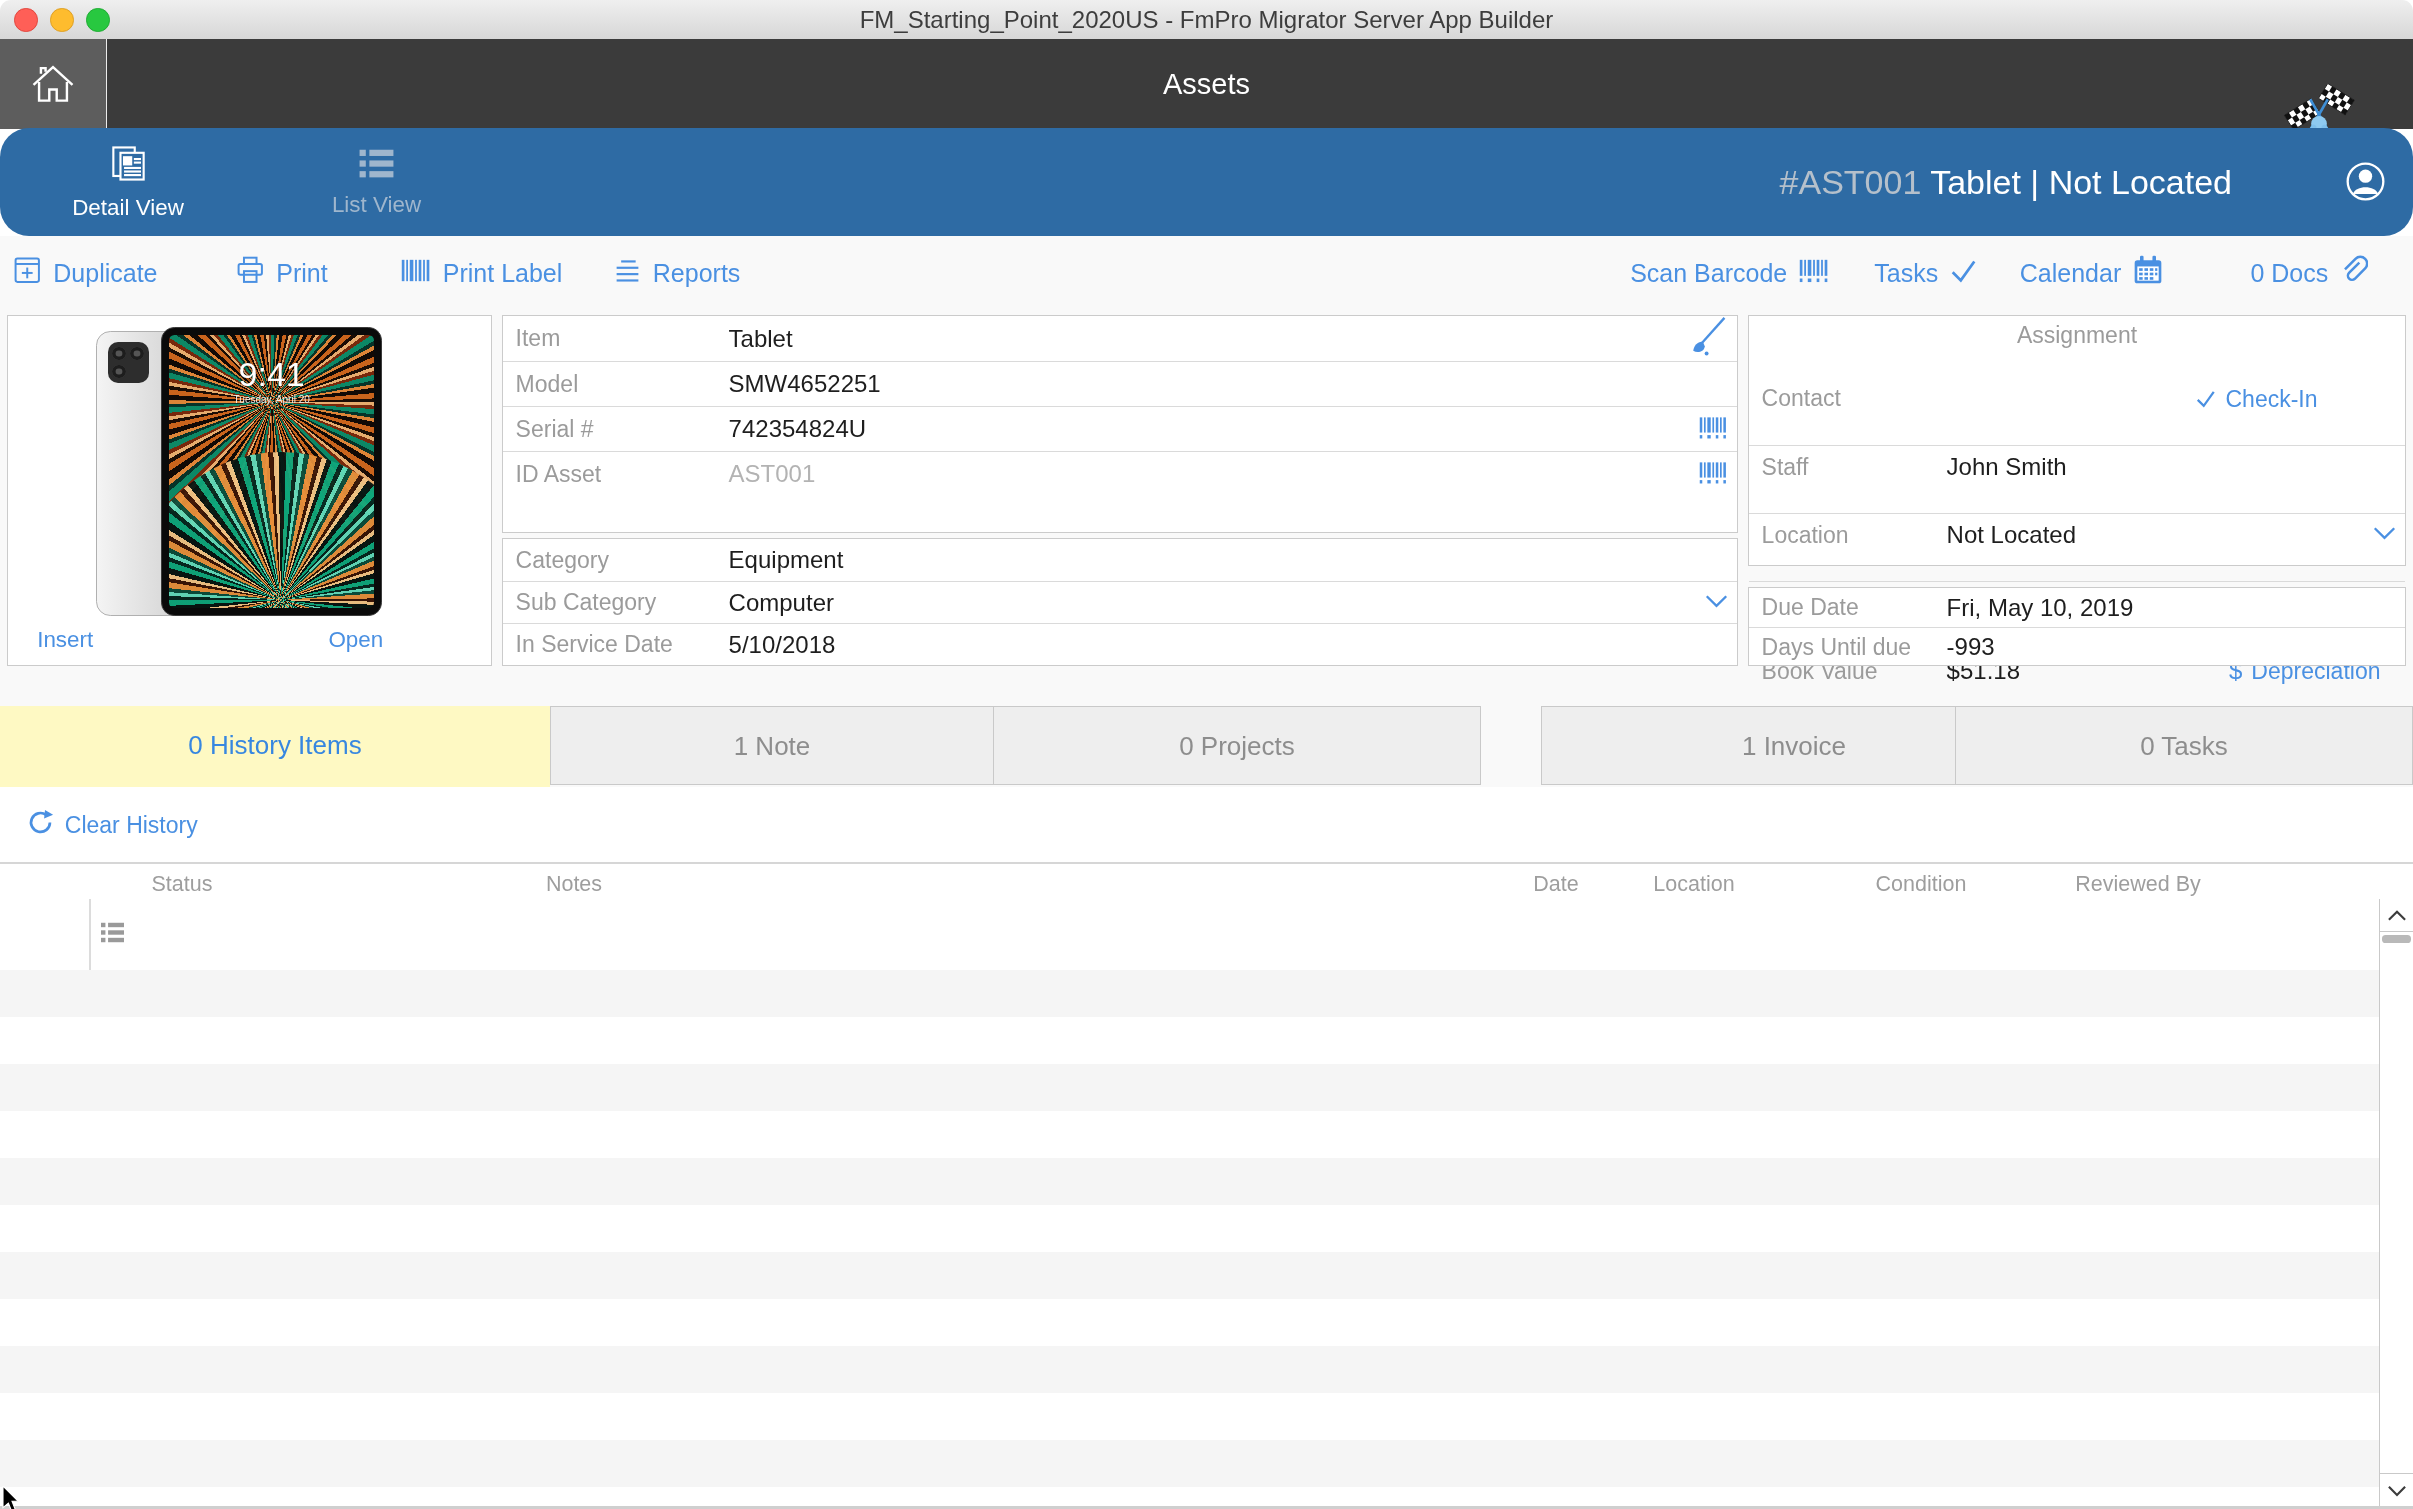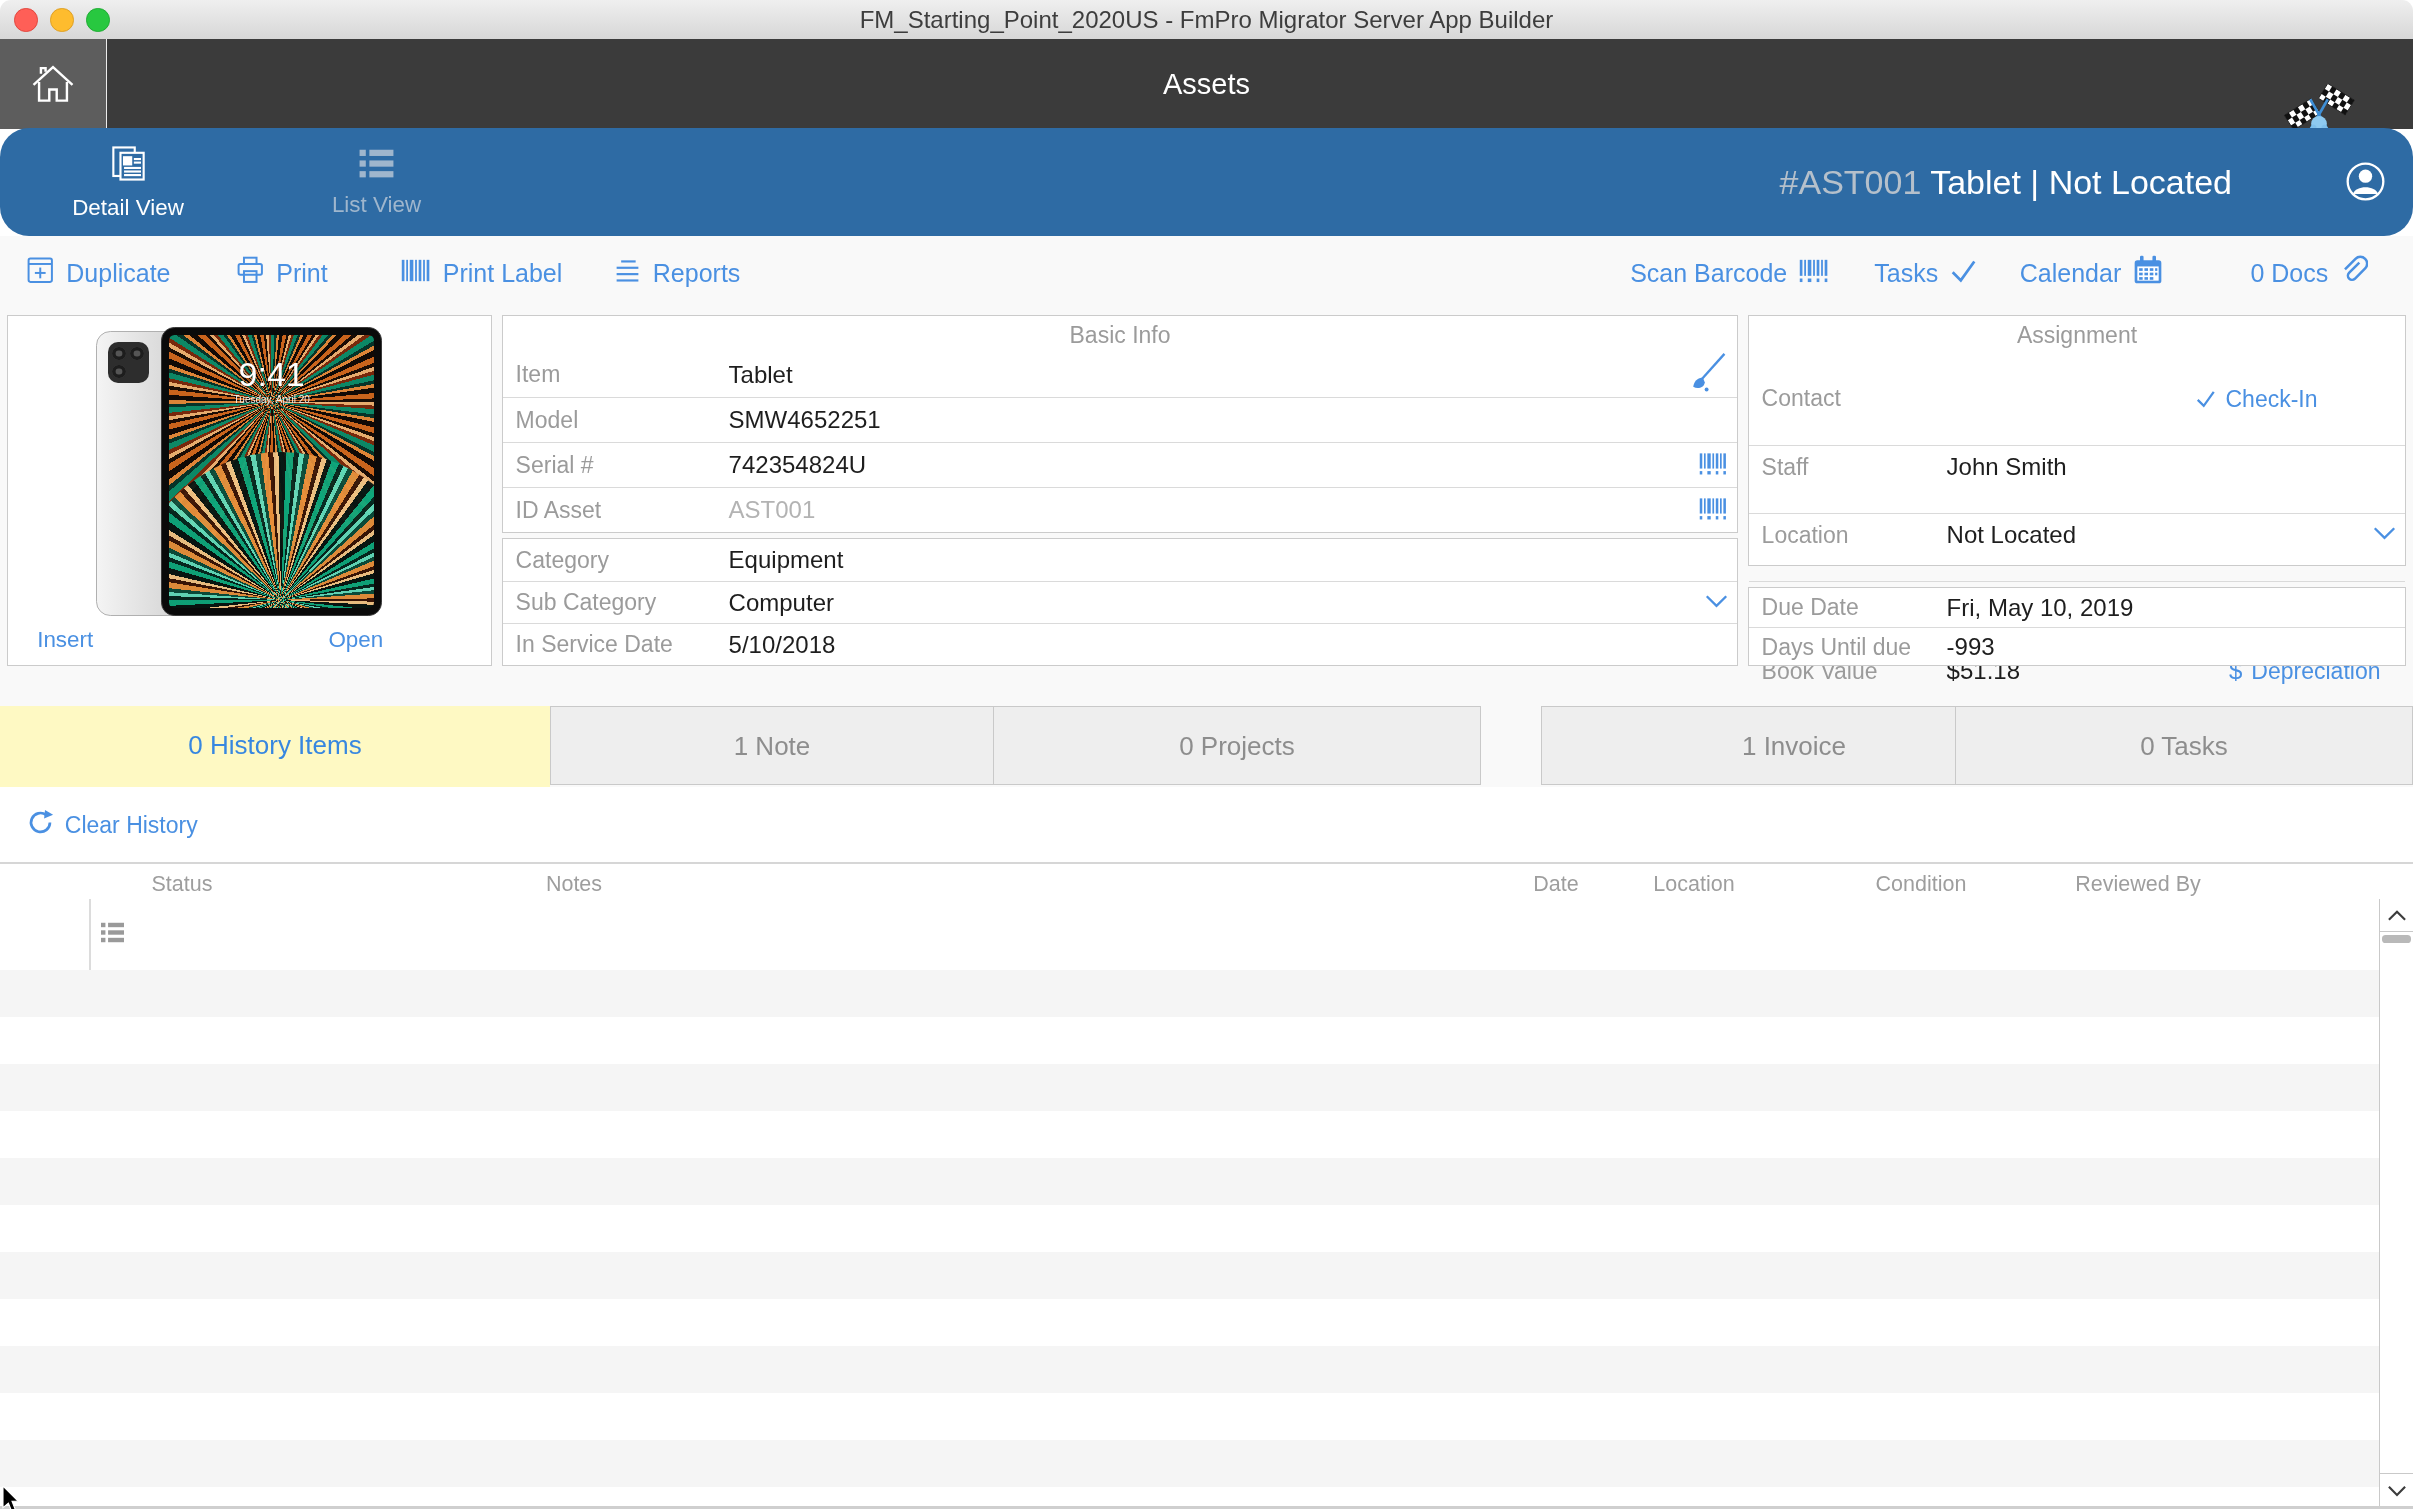--- a/index.html
+++ b/index.html
@@ -210,21 +210,21 @@
     <div class="user-badge">
       <svg width="41" height="41" viewBox="0 0 46 46">
         <circle cx="23" cy="23" r="20" fill="none" stroke="#fff" stroke-width="2.6"></circle>
         <circle cx="23" cy="17" r="7.5" fill="#fff"></circle>
         <path d="M9 37 c3-10 25-10 28 0" fill="#fff"></path>
       </svg>
     </div>
   </div>
 
   <div class="toolbar">
-    <div class="titem" style="left:25px">
+    <div class="titem" style="left:12px">
       <span>
         <svg width="30.5" height="30.5" viewBox="0 0 34 34" fill="none" stroke="#4a90e2" stroke-width="2.2">
           <rect x="4" y="4" width="26" height="26" rx="2"></rect>
           <line x1="4" y1="10" x2="30" y2="10"></line>
           <line x1="17" y1="14" x2="17" y2="26"></line>
             <line x1="11" y1="20" x2="23" y2="20"></line>
         </svg>
       </span>
       <span>Duplicate</span>
     </div>
@@ -341,21 +341,20 @@
             <div class="ipad-time">9:41</div>
             <div class="ipad-date">Tuesday, April 20</div>
           </div>
         </div>
       </div>
       <span class="medialink insert">Insert</span>
       <span class="medialink open">Open</span>
     </div>
 
     <div class="panelbox bi-a bi">
-      <div class="panel-title">Basic Info</div>
       <div class="frow">
         <span class="lbl">Item</span>
         <span class="val">Tablet</span>
         <span class="rowicon">
           <svg width="41" height="45" viewBox="0 0 46 50" fill="none">
             <line x1="42" y1="3" x2="17" y2="31" stroke="#4a90e2" stroke-width="2.6"></line>
             <path d="M18 30 c-5-1-10 3-11 10 c5 3 12 1 13-5 z" fill="#4a90e2"></path>
             <circle cx="22" cy="43" r="2.2" fill="#4a90e2"></circle>
           </svg>
         </span>

